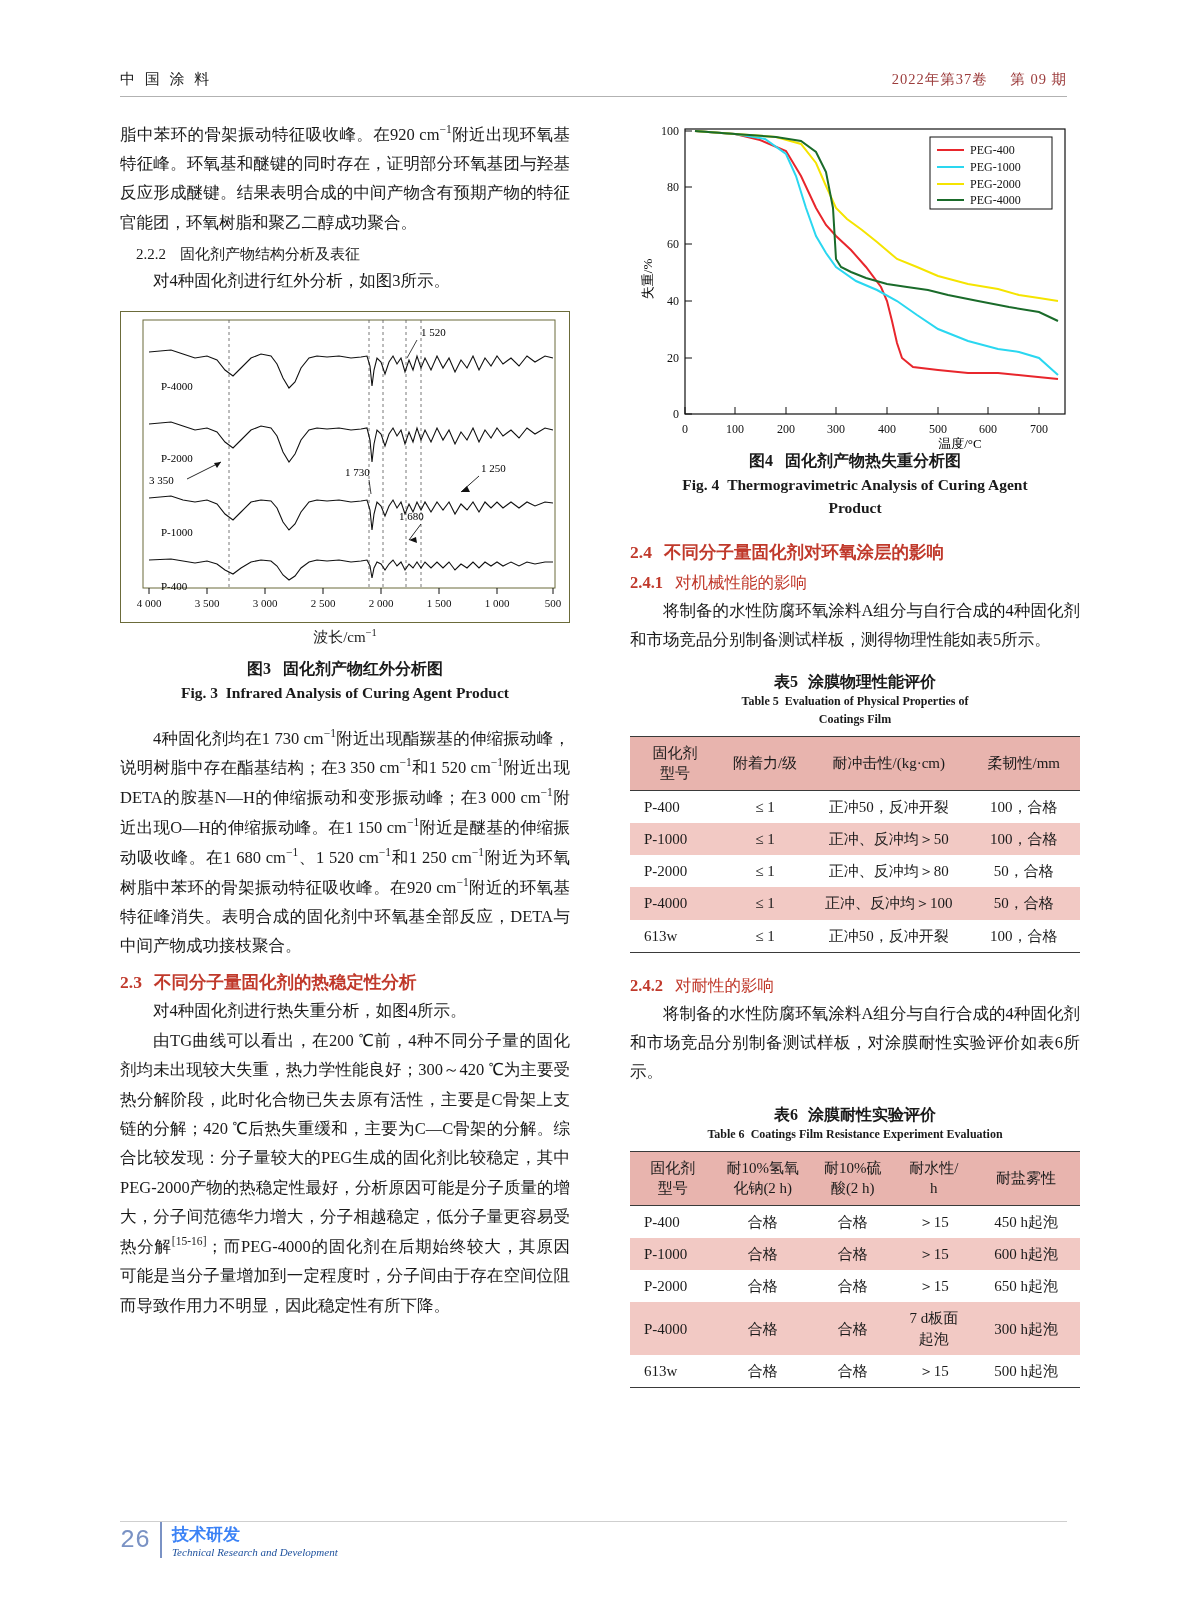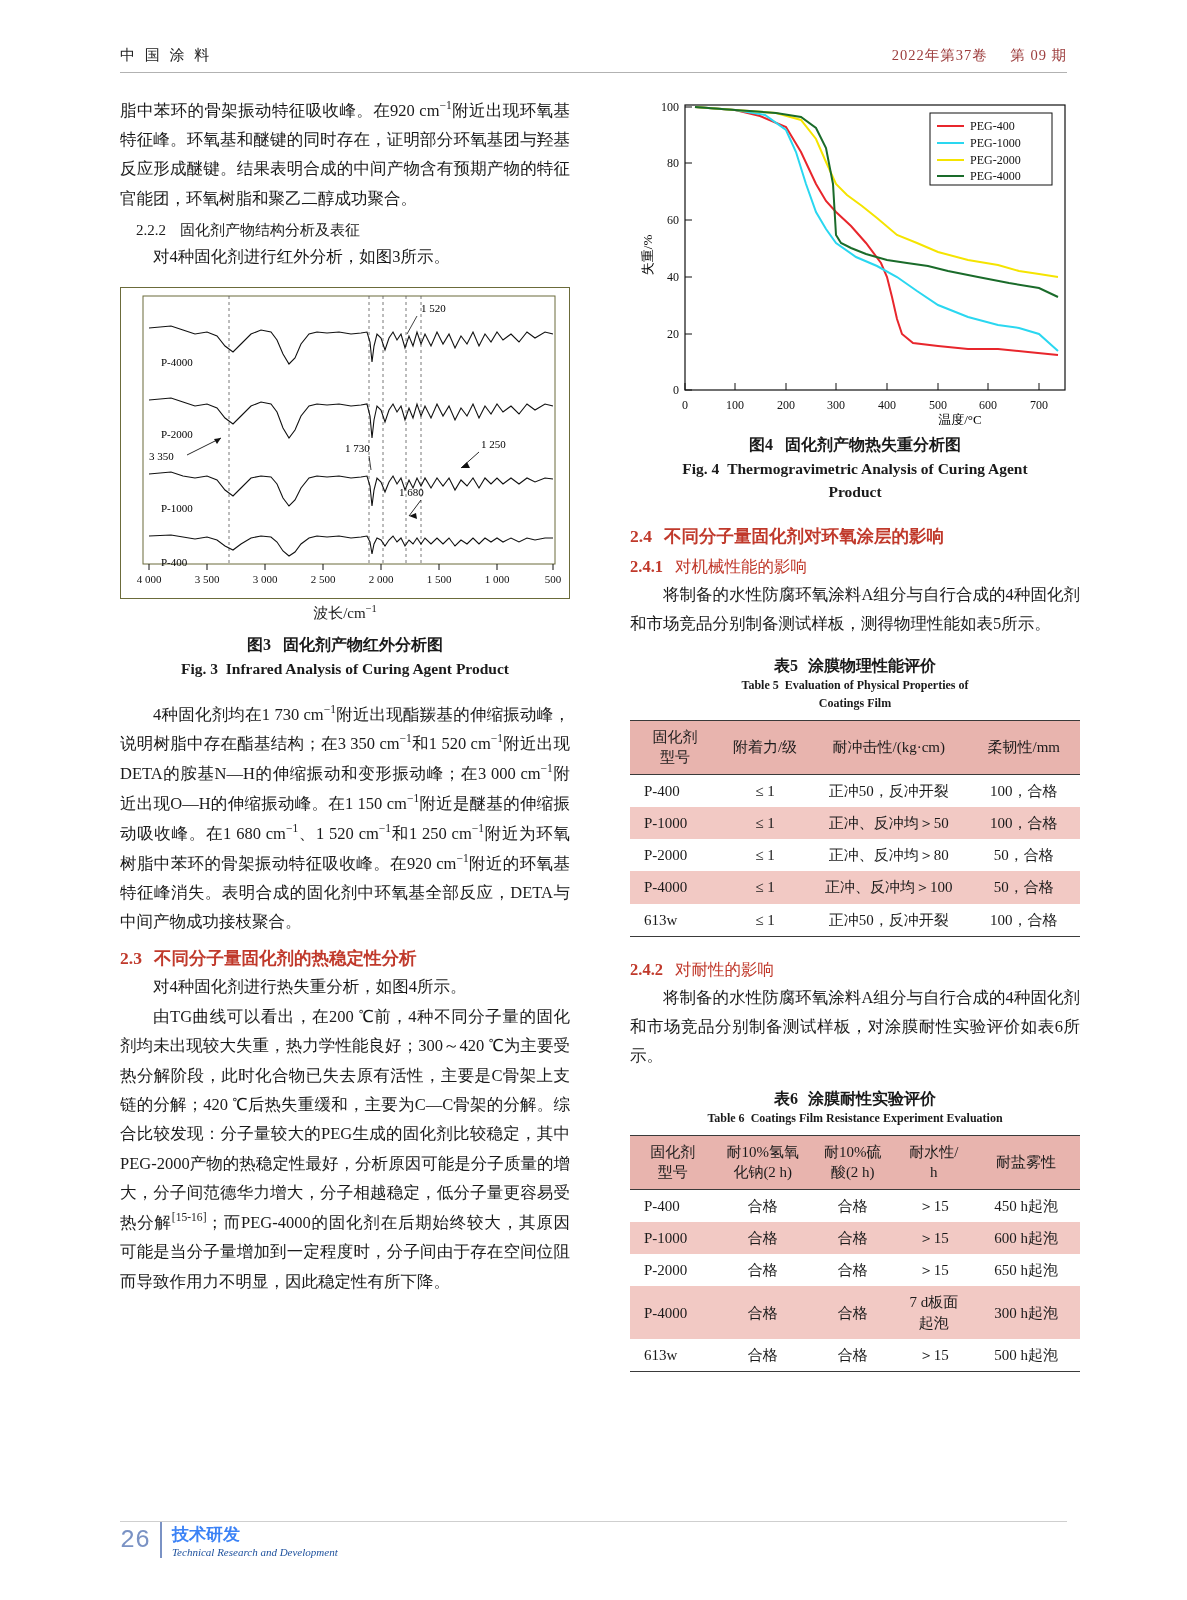--- a/index.html
+++ b/index.html
@@ -7,21 +7,21 @@
     width:1187px; height:1600px;
     background:#ffffff;
     font-family:"Liberation Serif", serif;
     color:#1a1a1a;
     position:relative;
     overflow:hidden;
   }
   .page{
     position:absolute; left:0; top:0; width:1187px; height:1600px;
     box-sizing:border-box;
-    padding:46px 120px 40px 120px;
+    padding:70px 120px 40px 120px;
   }
   
   .header{
     display:flex; justify-content:space-between; align-items:flex-end;
     border-bottom:1px solid #b2b2b2;
     padding-bottom:7px;
     font-size:15px;
   }
   .header .left{ letter-spacing:3px; color:#222; }
   .header .right{ color:#9c3c3c; font-size:14.5px; letter-spacing:1px;}
@@ -233,21 +233,21 @@
             <line x1="307" y1="48" x2="334" y2="48" stroke="#2ad7f0" stroke-width="2"></line>
               <text x="340" y="52">PEG-1000</text>
             <line x1="307" y1="65" x2="334" y2="65" stroke="#f5e400" stroke-width="2"></line>
               <text x="340" y="69">PEG-2000</text>
             <line x1="307" y1="81" x2="334" y2="81" stroke="#1a6b2a" stroke-width="2"></line>
               <text x="340" y="85">PEG-4000</text>
           </g>
         </svg>
       </div>
 
-      <div class="cap" style="margin-top:8px">
+      <div class="cap" style="margin-top:0">
         <span class="lbl">图4</span><span>固化剂产物热失重分析图</span>
       </div>
       <div class="cap-en">
         <span class="lbl">Fig. 4</span>&nbsp;&nbsp;<span>Thermogravimetric Analysis of Curing Agent</span>
       </div>
       <div class="cap-en">Product</div>
 
       <div class="sec-red" style="margin-top:20px">
         <span class="num">2.4</span><span>不同分子量固化剂对环氧涂层的影响</span>
       </div>

